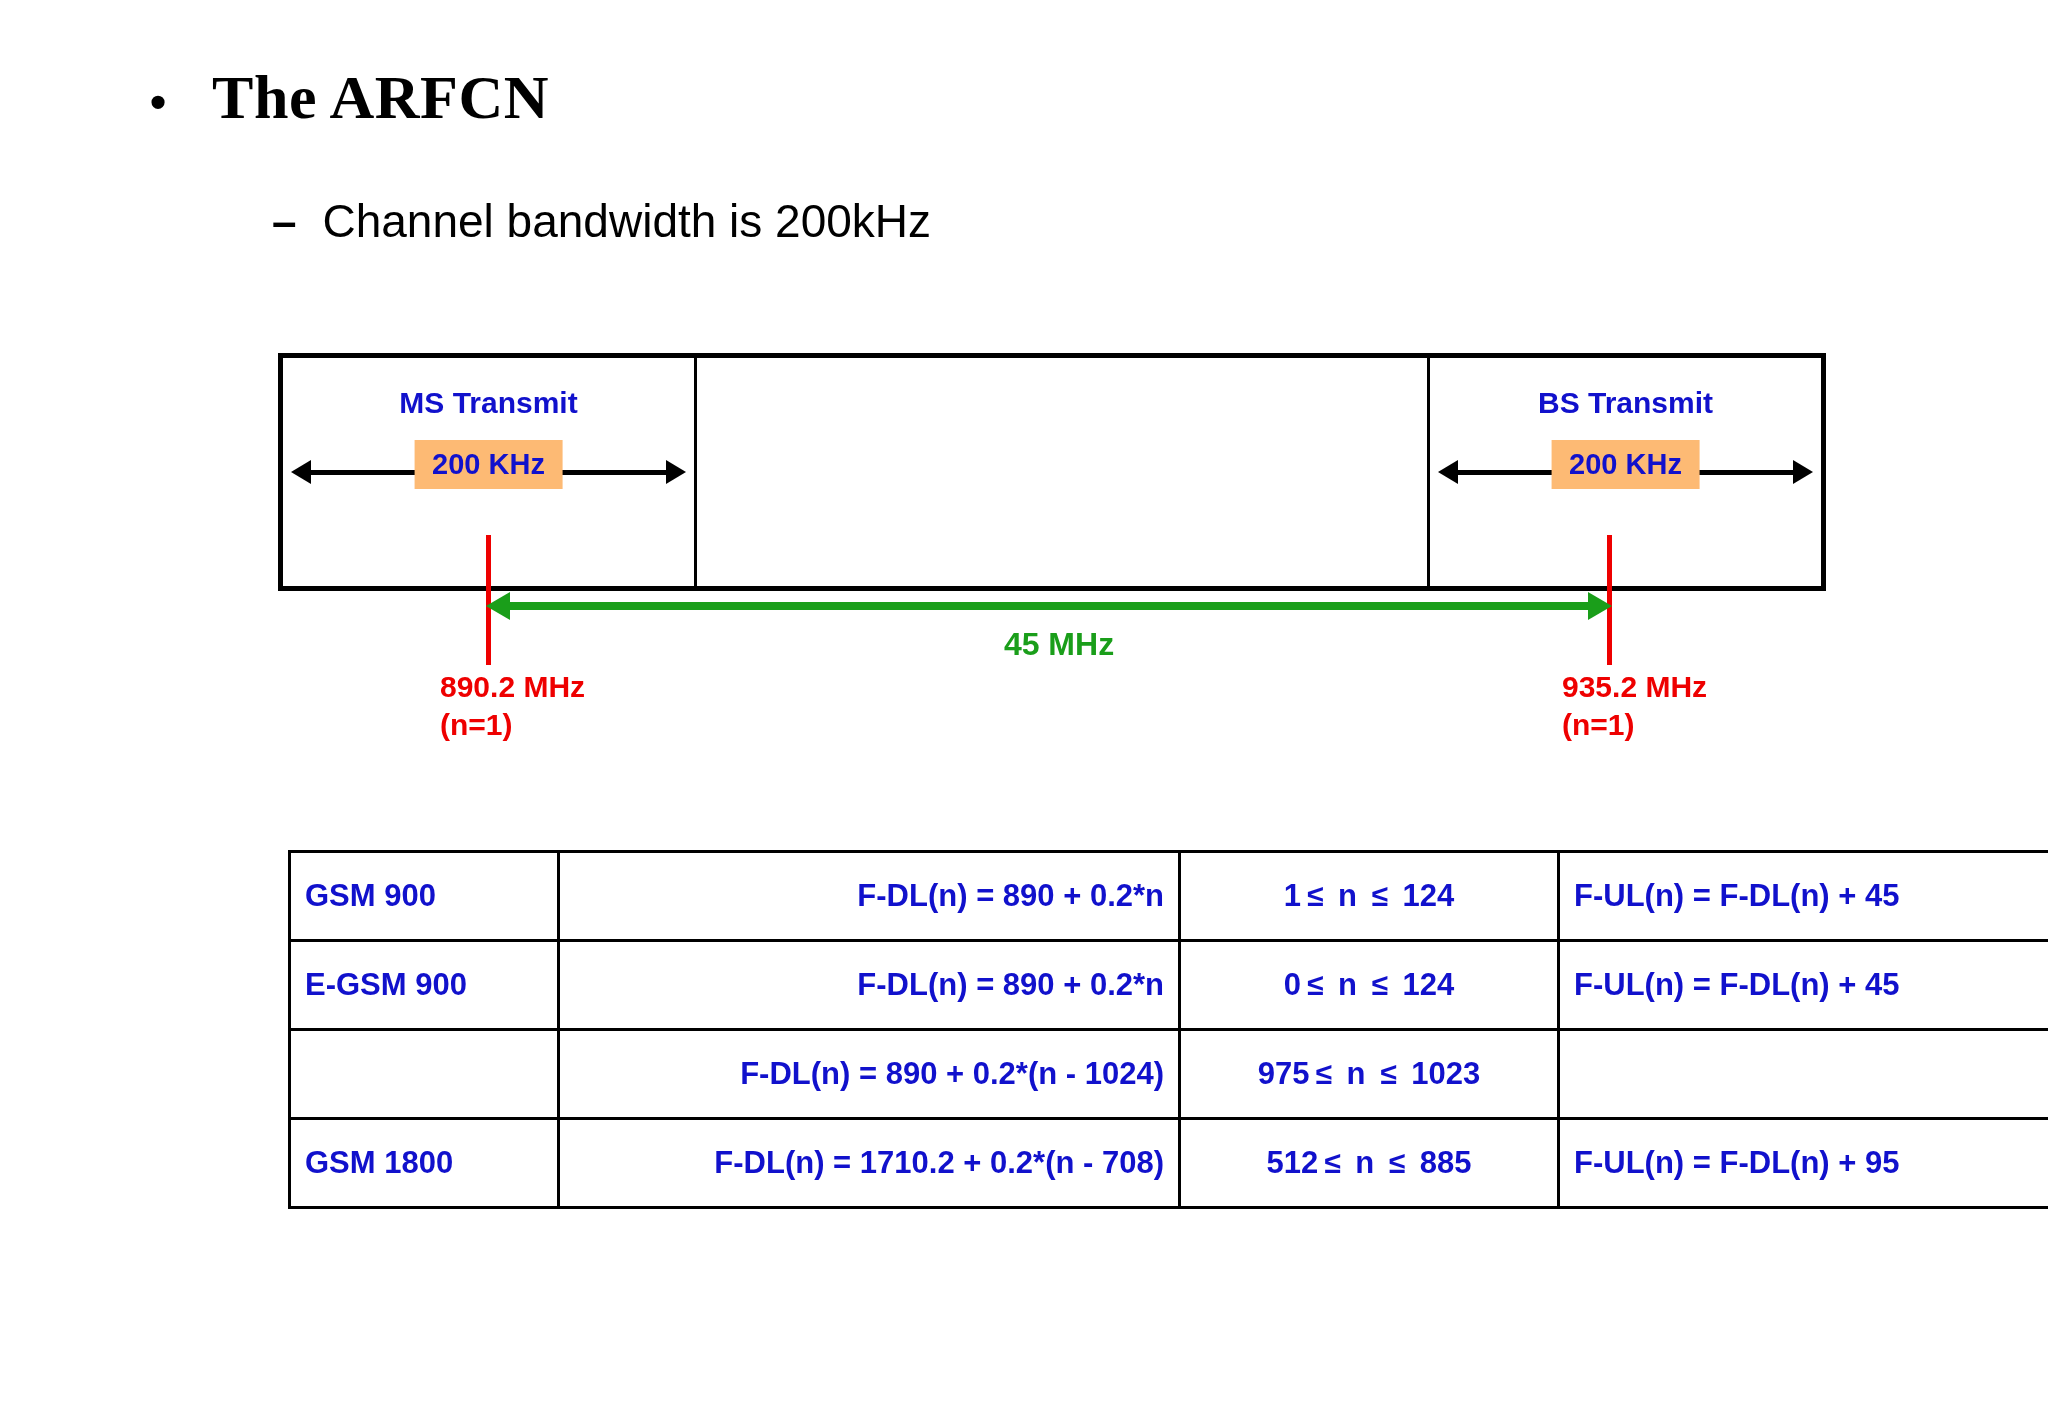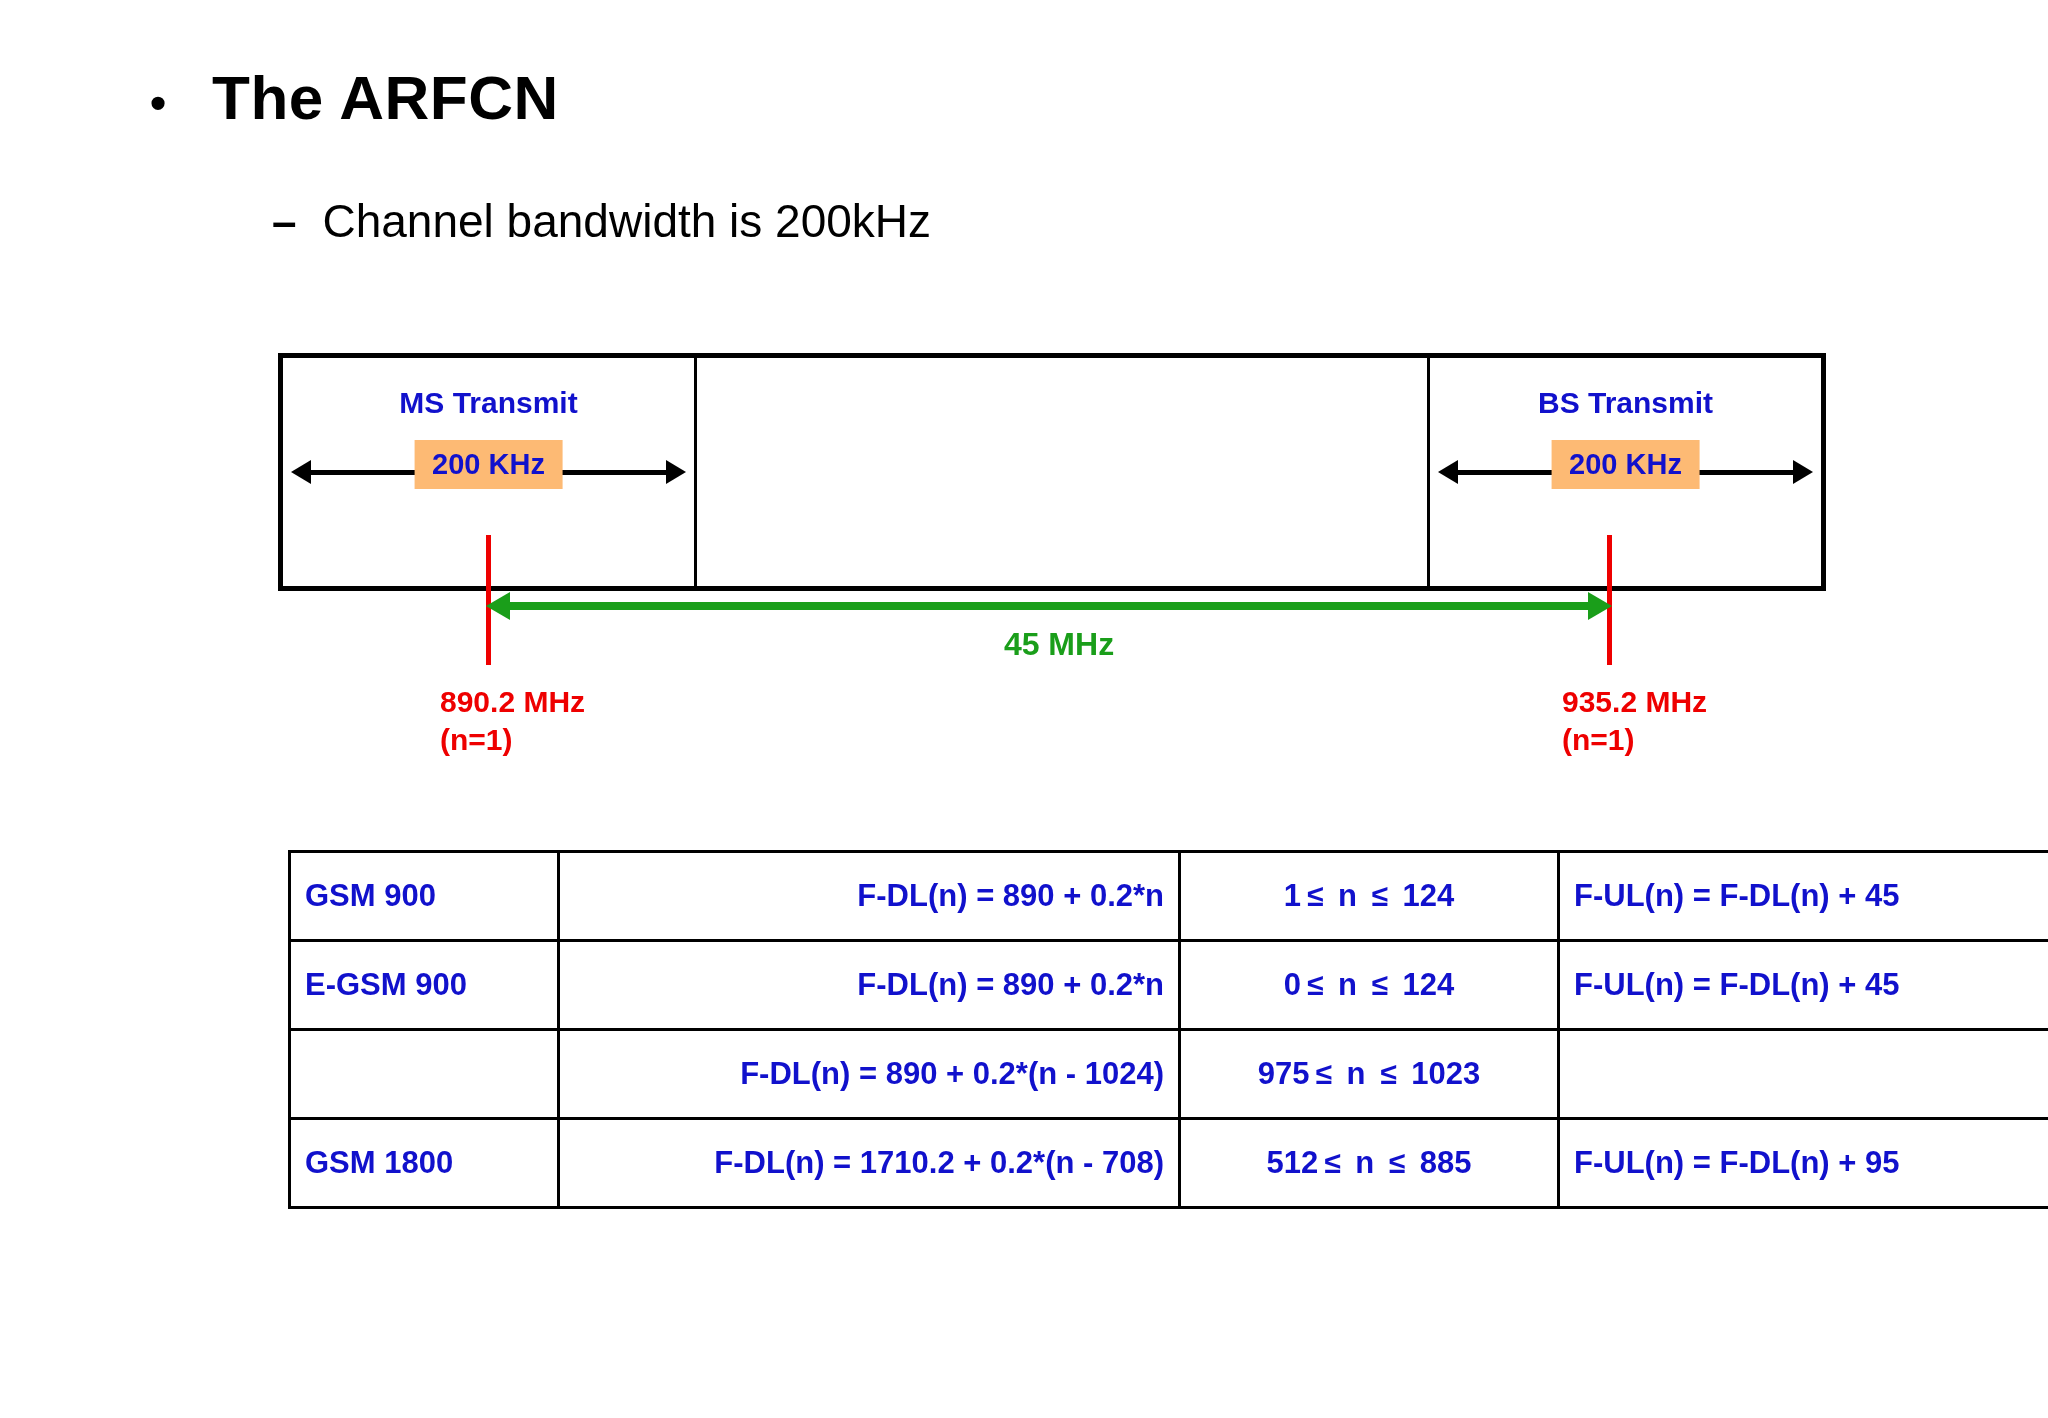--- a/index.html
+++ b/index.html
@@ -37,21 +37,21 @@
     line-height: 1;
     color: #000000;
     margin-right: 46px;
     font-weight: bold;
   }
   .title-text {
     font-size: 62px;
     font-weight: bold;
     color: #000000;
     letter-spacing: 0.5px;
-    font-family: Liberation Sans, sans-serif;
+    font-family: Liberation Serif, serif;
   }
 
   .subtitle-row {
     position: absolute;
     left: 272px;
     top: 188px;
     display: flex;
     align-items: baseline;
   }
   .subtitle-dash {
@@ -199,21 +199,20 @@
     margin-left: 20px;
   }
 
   
   .freq-note {
     position: absolute;
     color: #ee0000;
     font-size: 30px;
     font-weight: bold;
     line-height: 1.28;
-    margin-top: 15px;
   }
   #freq-left  { left: 440px;  top: 668px; }
   #freq-right { left: 1562px; top: 668px; }
 
   
   #arfcn-table {
     position: absolute;
     left: 288px;
     top: 850px;
     width: 1650px;

